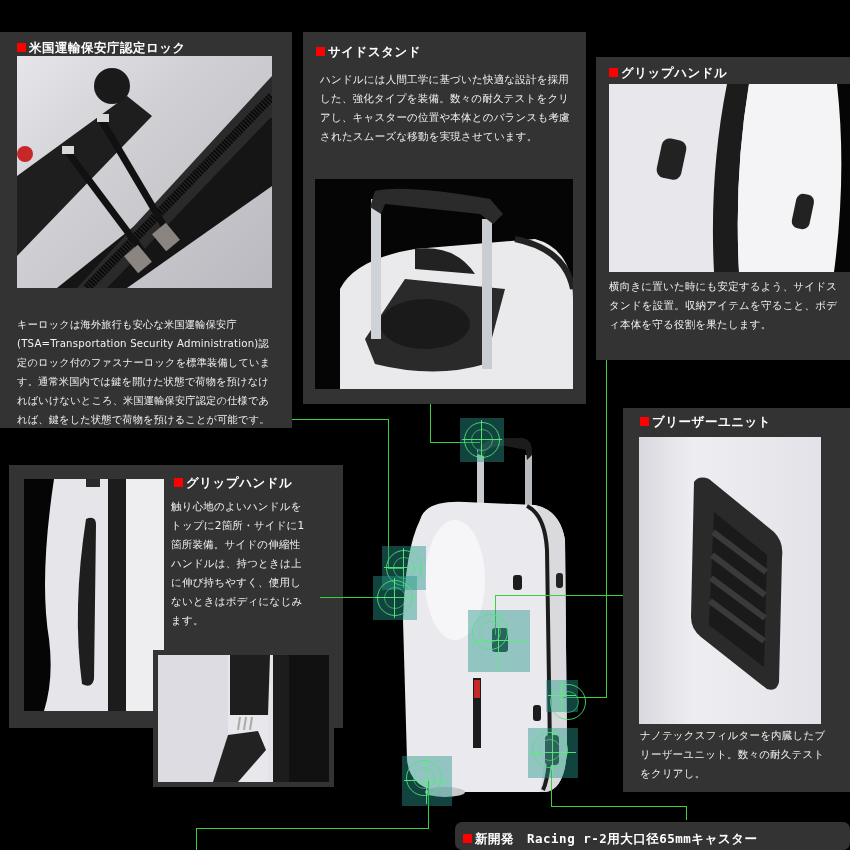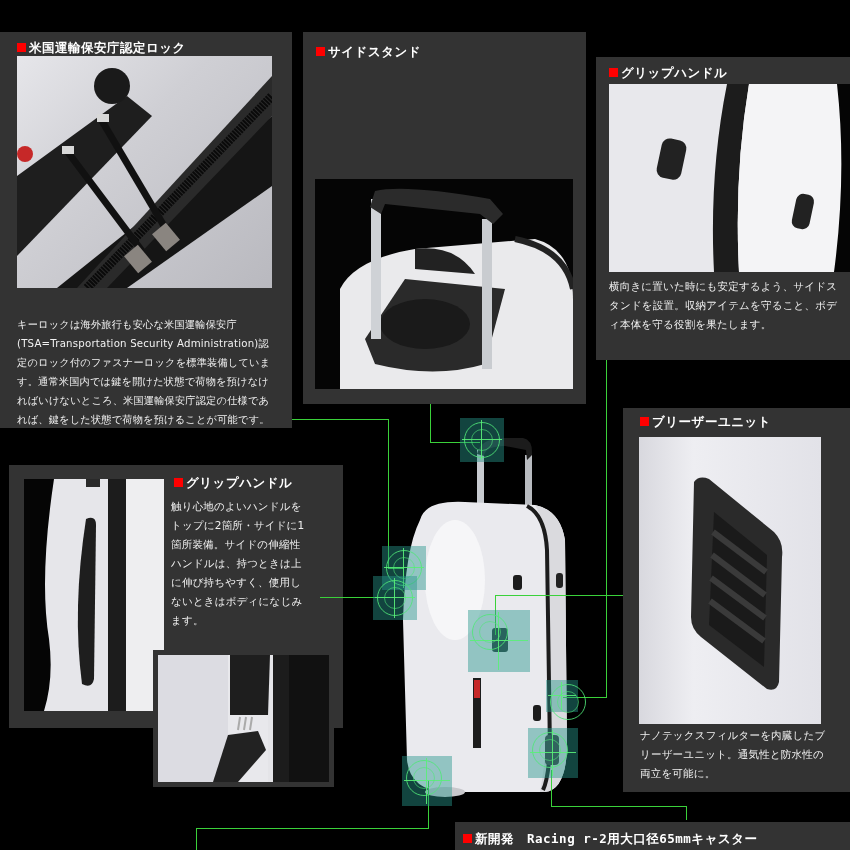--- a/index.html
+++ b/index.html
@@ -34,20 +34,21 @@
       <rect x="140" y="170" width="18" height="22" fill="#8a8580" transform="rotate(-40 149 181)"></rect>
       <rect x="112" y="192" width="18" height="22" fill="#8a8580" transform="rotate(-40 121 203)"></rect>
       <circle cx="8" cy="98" r="8" fill="#c62828"></circle>
     </svg>
   </div>
   <div class="txt" style="left:17px;top:259px;width:262px;font-size:10.2px;margin-top:24px;">キーロックは海外旅行も安心な米国運輸保安庁(TSA=Transportation Security Administration)認定のロック付のファスナーロックを標準装備しています。通常米国内では鍵を開けた状態で荷物を預けなければいけないところ、米国運輸保安庁認定の仕様であれば、鍵をした状態で荷物を預けることが可能です。</div>
 </div>
 
 <div class="panel" style="left:303px;top:32px;width:283px;height:372px;">
   <div class="ttl" style="left:13px;top:12px;"><span class="sq"></span><span>サイドスタンド</span></div>
+  <div class="txt" style="left:17px;top:38px;width:254px;">ハンドルには人間工学に基づいた快適な設計を採用した、強化タイプを装備。数々の耐久テストをクリアし、キャスターの位置や本体とのバランスも考慮されたスムーズな移動を実現させています。</div>
   <div class="photo" style="left:12px;top:147px;width:258px;height:210px;background:#050505;">
     <svg width="258" height="210" viewBox="0 0 258 210">
       <path d="M25,210 L25,110 Q40,80 100,70 L220,60 Q258,70 258,120 L258,210 Z" fill="#eaeaec"></path>
       <path d="M200,60 Q250,70 258,110" stroke="#222" stroke-width="6" fill="none"></path>
       <path d="M50,160 L90,100 L190,110 L170,185 Q120,200 60,185 Z" fill="#2a2a2a"></path>
       <ellipse cx="110" cy="145" rx="45" ry="25" fill="#1a1a1a"></ellipse>
       <path d="M100,70 Q140,65 160,95 L100,90 Z" fill="#222"></path>
       <rect x="56" y="20" width="10" height="140" fill="#cfd2d6"></rect>
       <rect x="167" y="40" width="10" height="150" fill="#c9ccd0"></rect>
       <path d="M55,28 L60,12 Q90,5 175,20 L188,35 L178,45 L165,35 L70,25 L66,35 Z" fill="#2b2b2b"></path>
@@ -77,21 +78,21 @@
       <path d="M55,45 Q60,38 70,42 L135,95 Q145,105 143,120 L140,245 Q138,255 128,252 L62,200 Q52,192 52,180 Z" fill="#2a2a2a"></path>
       <path d="M75,75 L128,118 L125,230 L70,188 Z" fill="#1a1a1a"></path>
       <g stroke="#3a3a3a" stroke-width="6">
         <line x1="74" y1="95" x2="127" y2="135"></line>
         <line x1="73" y1="118" x2="126" y2="158"></line>
         <line x1="72" y1="141" x2="126" y2="181"></line>
         <line x1="71" y1="164" x2="125" y2="204"></line>
       </g>
     </svg>
   </div>
-  <div class="txt" style="left:17px;top:318px;width:190px;">ナノテックスフィルターを内臓したブリーザーユニット。通気性と防水性の両立を可能に。</div>
+  <div class="txt" style="left:17px;top:318px;width:190px;">ナノテックスフィルターを内臓したブリーザーユニット。数々の耐久テストをクリアし。</div>
 </div>
 
 <div class="panel" style="left:9px;top:465px;width:334px;height:263px;">
   <div class="photo" style="left:15px;top:14px;width:140px;height:232px;background:#050505;">
     <svg width="140" height="232" viewBox="0 0 140 232">
       <path d="M30,0 L90,0 L90,232 L20,232 Q30,200 25,160 Q15,100 30,0 Z" fill="#e6e6ea"></path>
       <rect x="84" y="0" width="18" height="232" fill="#1c1c1c"></rect>
       <rect x="102" y="0" width="38" height="232" fill="#eeeef0"></rect>
       <path d="M62,40 Q72,36 72,46 L70,200 Q68,210 58,205 Q48,130 62,40 Z" fill="#1e1e1e"></path>
       <rect x="62" y="0" width="14" height="8" fill="#2a2a2a"></rect>
@@ -177,15 +178,15 @@
   </div>
 <div class="tgt" style="left:528px;top:728px;width:50px;height:50px;">
     <span class="ch" style="left:24px;top:2px;width:1px;height:46px;"></span>
     <span class="ch" style="left:2px;top:24px;width:46px;height:1px;"></span>
   </div>
 <div class="tgt" style="left:402px;top:756px;width:50px;height:50px;">
     <span class="ch" style="left:24px;top:2px;width:1px;height:46px;"></span>
     <span class="ch" style="left:2px;top:24px;width:46px;height:1px;"></span>
   </div>
 
-<div class="panel" style="left:455px;top:822px;width:395px;height:28px;">
+<div class="panel" style="left:455px;top:822px;width:395px;height:28px;border-radius:7px;">
   <div class="ttl" style="left:8px;top:9px;font-family:'DejaVu Sans Mono','Liberation Mono',monospace;"><span class="sq"></span><span>新開発　Racing r-2用大口径65mmキャスター</span></div>
 </div>
 
 </body></html>

